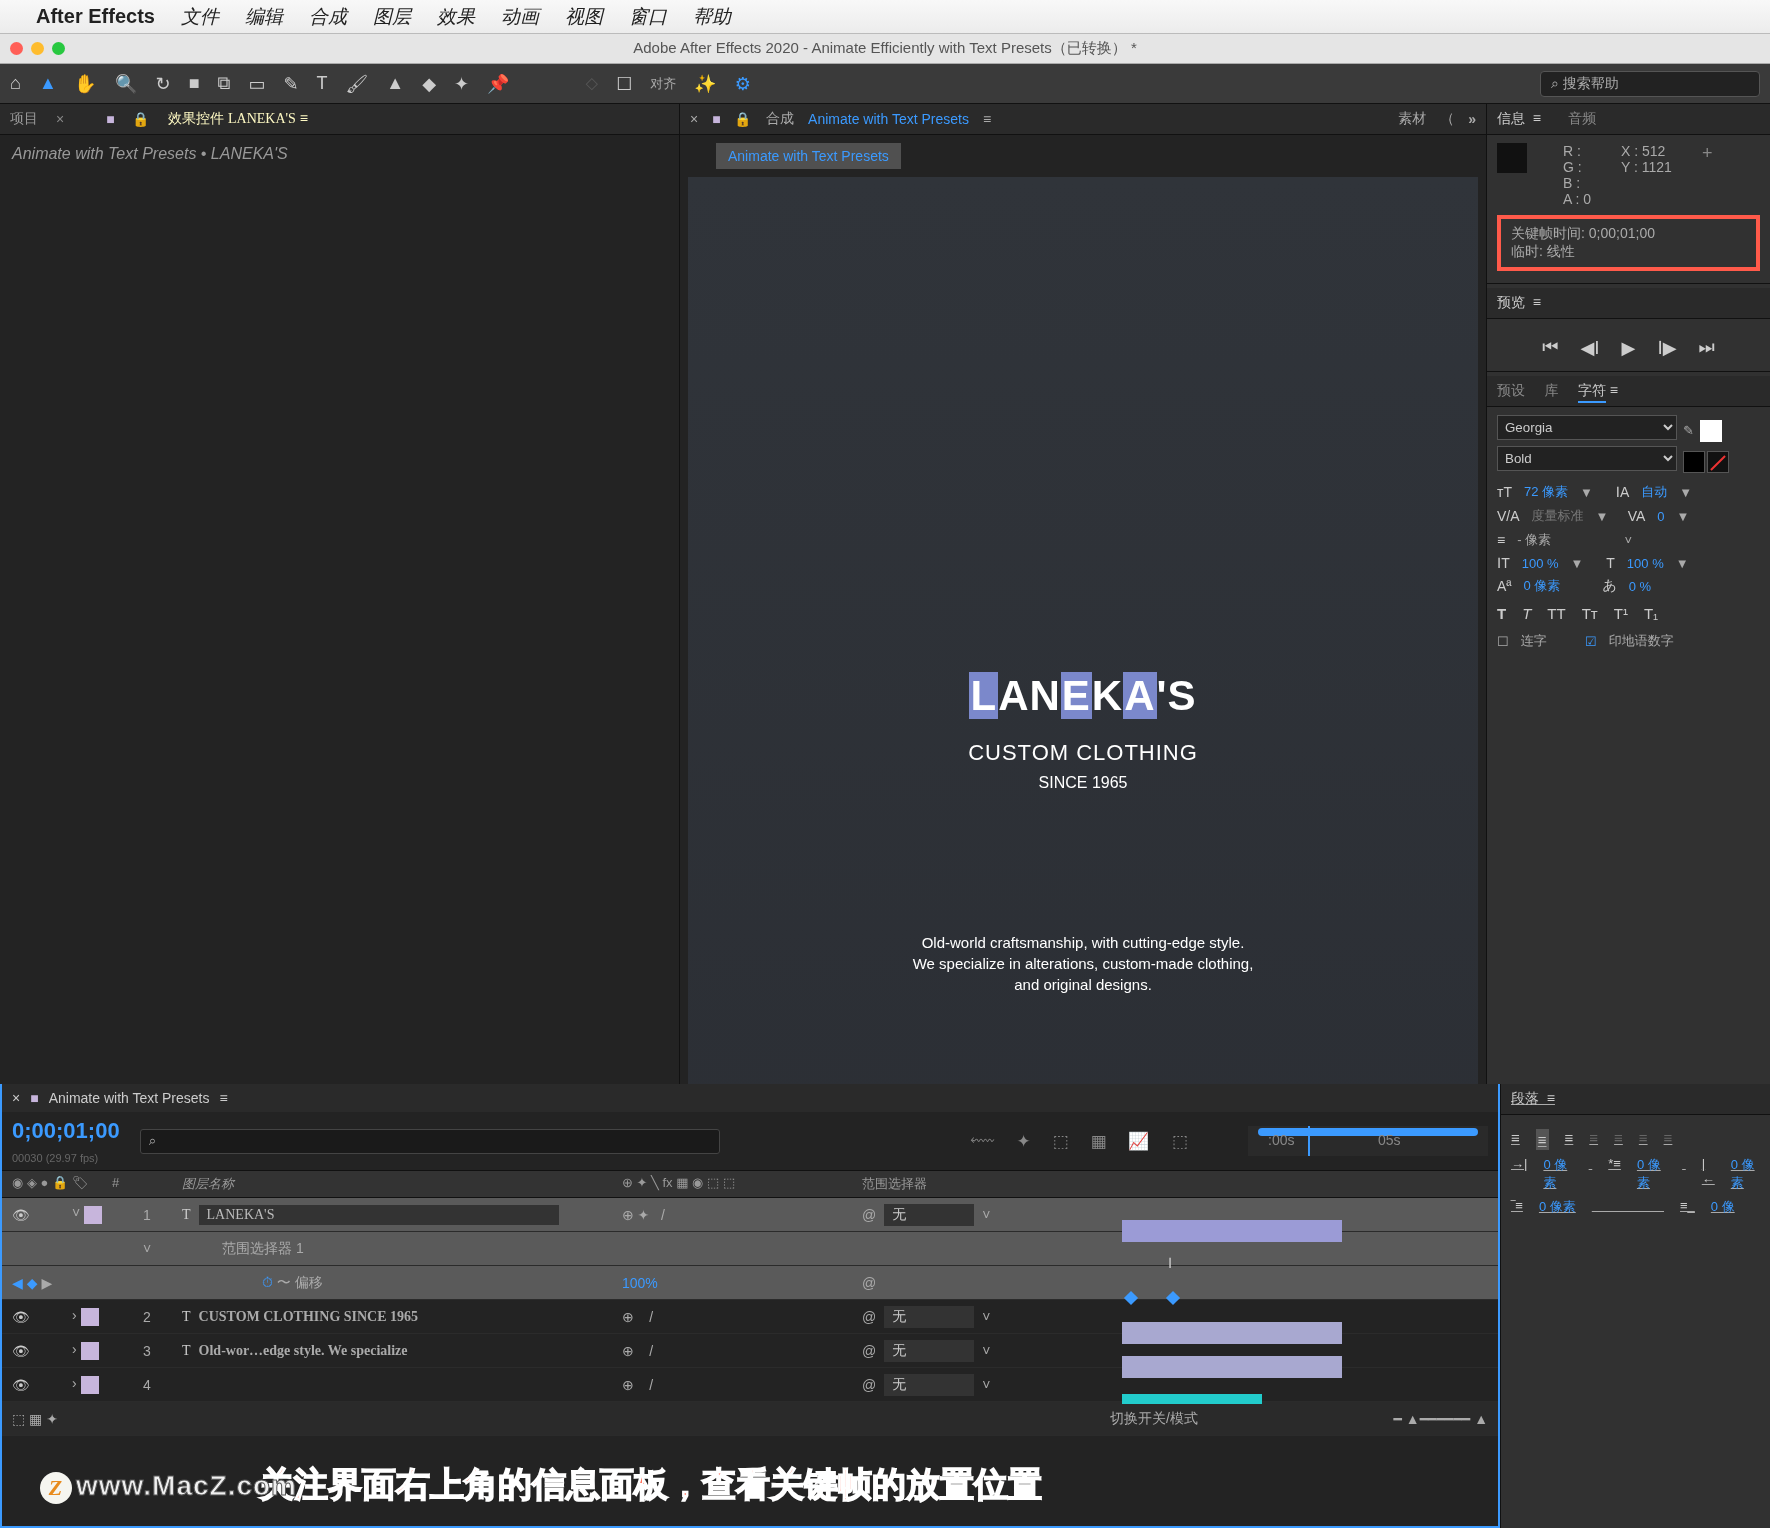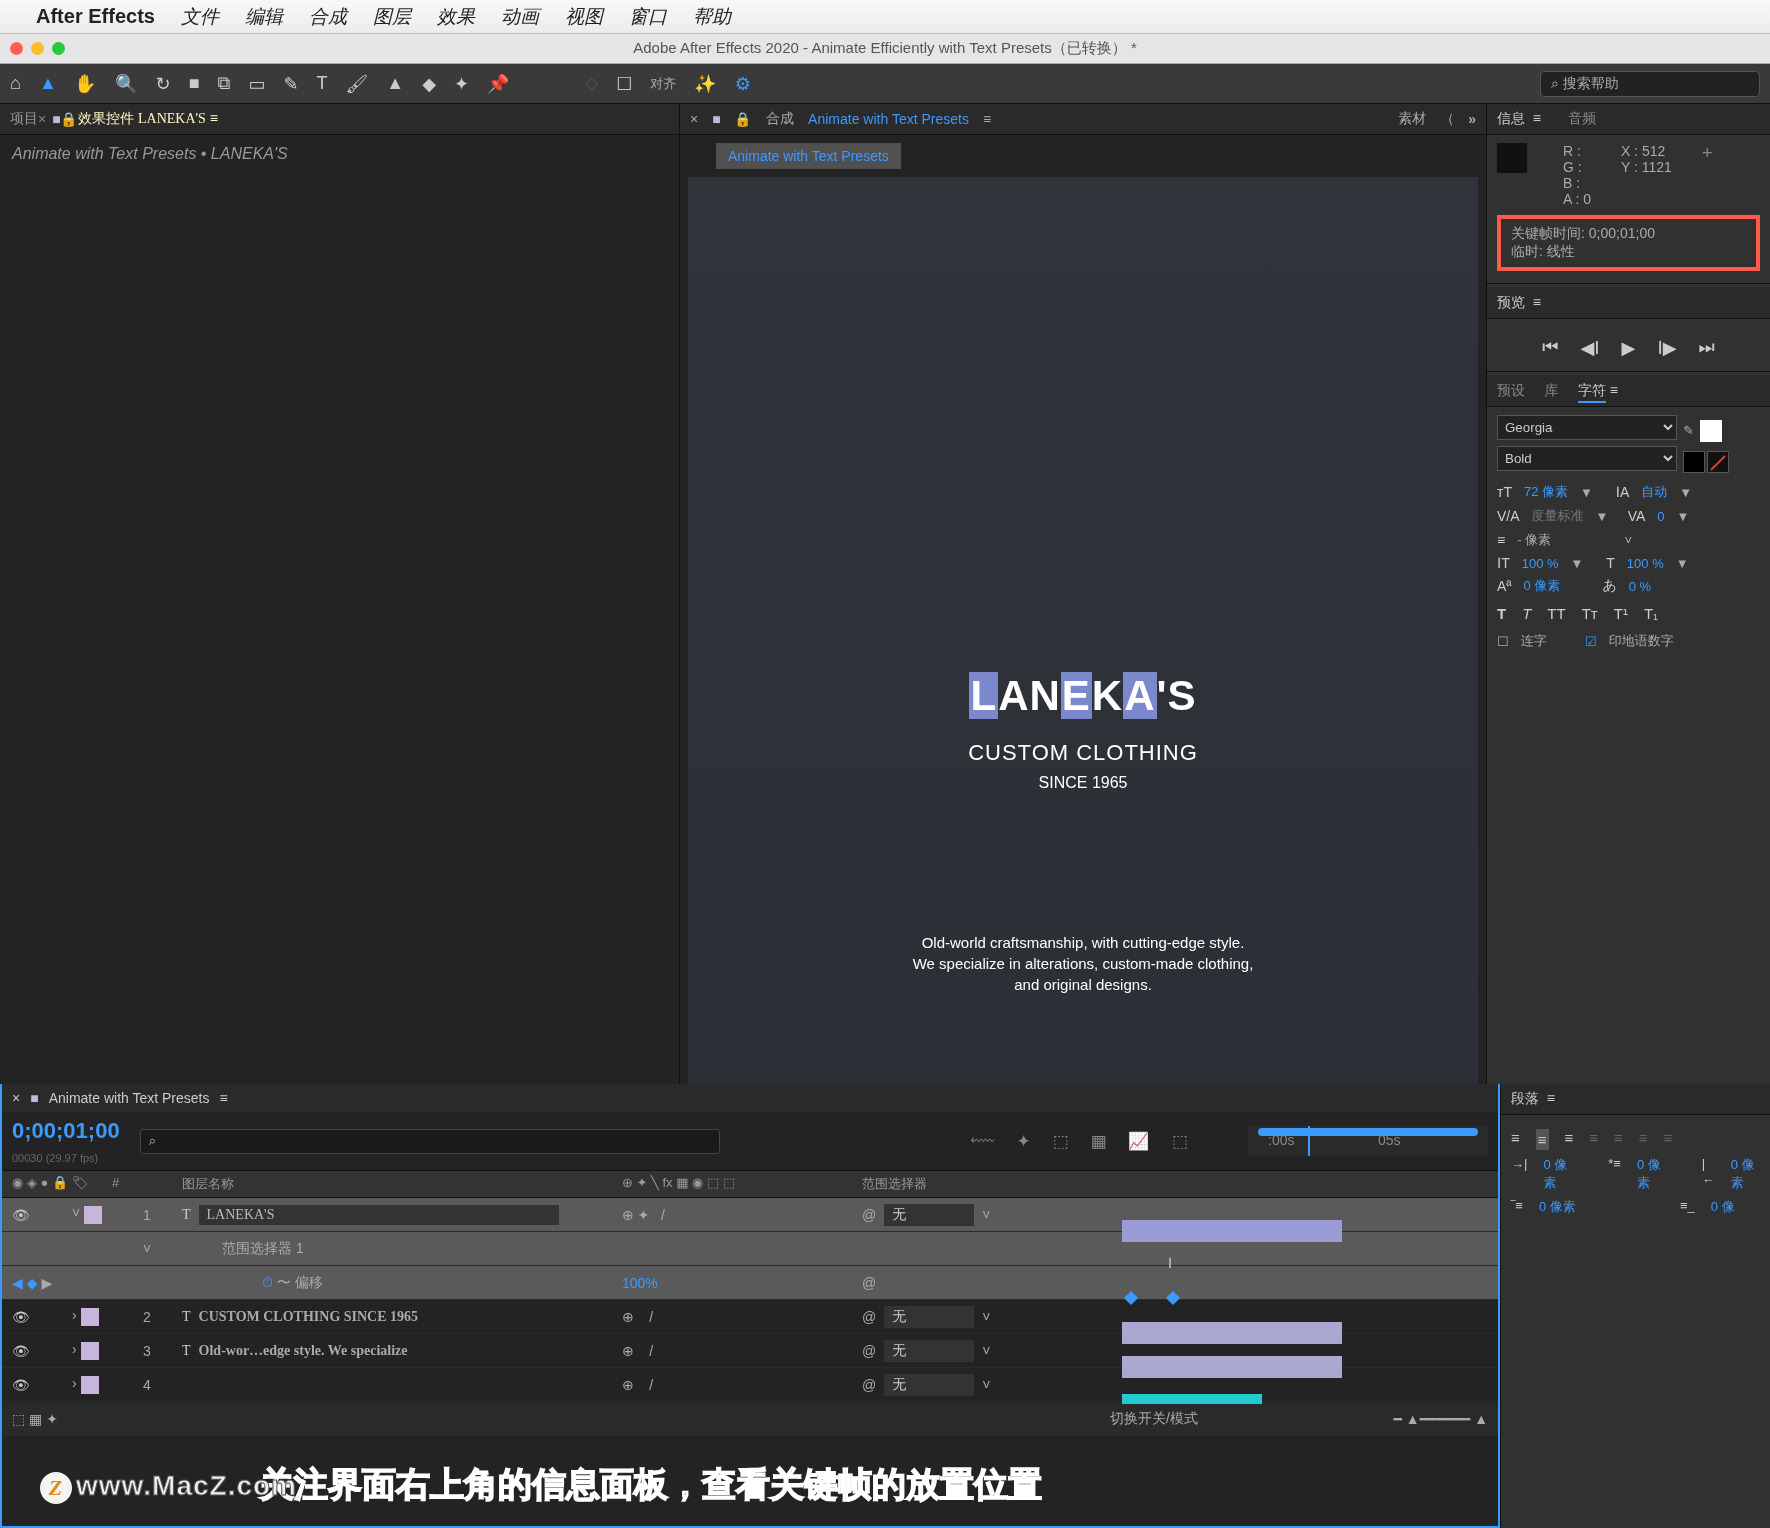--- a/index.html
+++ b/index.html
@@ -14,21 +14,21 @@
 .red{background:#ff5f57}.yellow{background:#febc2e}.green{background:#28c840}
 .titlebar .tt { position:absolute; left:0; right:0; text-align:center; font-size: 15px;}
 .toolbar { background: #3a3a3a; height: 40px; display: flex; align-items: center; padding: 0 10px; gap: 18px; border-bottom: 1px solid #111;}
 .toolbar .ico { font-size: 18px; color: #ccc; }
 .toolbar .sel { color: #3b9aff; }
 .toolbar .search { background:#222; border:1px solid #555; padding:3px 10px; margin-left:auto; color:#aaa; width:220px; border-radius:4px; font-size:14px;}
 .main { display: flex; height: calc(100% - 34px - 30px - 40px); }
 .left { width: 680px; display: flex; flex-direction: column; border-right: 1px solid #111; }
 .center { flex: 1; display: flex; flex-direction: column; border-right: 1px solid #111;}
 .right { width: 283px; display: flex; flex-direction: column; background:#313131; }
-.panel-tabs { background: #2a2a2a; padding: 6px 10px; color:#999; font-size:14px; display:flex; gap:0; align-items:center; border-bottom:1px solid #111;}
+.panel-tabs { background: #2a2a2a; padding: 6px 10px; color:#999; font-size:14px; display:flex; gap:18px; align-items:center; border-bottom:1px solid #111;}
 .panel-tabs .x { color:#888; }
 .panel-tabs .lock { color:#888; }
 .panel-tabs .active { color:#fef9c3; }
 .proj-body { padding: 10px 12px; font-style: italic; font-family: Georgia, serif; color:#999; flex:1; font-size:16px;}
 .comp-head { background:#2a2a2a; padding:6px 10px; font-size:14px; display:flex; gap:14px; align-items:center; border-bottom:1px solid #111;}
 .comp-head .active{color:#3b9aff;}
 .comp-tab { background:#505050; color:#3b9aff; font-size:14px; padding:5px 12px; display:inline-block; margin:8px 0 0 36px;}
 .viewer { flex:1; background: linear-gradient(#30343a,#2a2d33); margin: 8px; position:relative; display:flex; align-items:center; justify-content:center; }
 .viewer .content { text-align:center; color:#fff; font-family: Georgia, serif; }
 .viewer .t1 { font-size: 42px; font-weight:700; letter-spacing:1px;}
@@ -56,39 +56,39 @@
 .para{padding:8px 10px;}
 .para .line{display:flex; gap:16px; font-size:15px; color:#ccc; margin:6px 0;}
 .timeline { height: 430px; border-top:3px solid #3b9aff; background:#232323; display:flex; flex-direction:column;}
 .tl-head { background:#2a2a2a; padding:6px 10px; font-size:14px; color:#ccc; display:flex; align-items:center; gap:10px;}
 .tl-sub { padding:6px 10px; display:flex; align-items:center; gap:20px; border-bottom:1px solid #111;}
 .tc{color:#3b9aff; font-size:22px; font-weight:600;}
 .tc2{color:#666; font-size:11px;margin-top:8px;}
 .tl-search{background:#1a1a1a; border:1px solid #444; padding:4px 8px; flex:1; max-width:580px; color:#aaa; border-radius:3px;}
 .tl-icons{display:flex; gap:22px; font-size:17px; color:#888; margin-left:auto; margin-right:40px;}
 .tl-cols{background:#333; padding:4px 10px; display:flex; font-size:13px; color:#999; border-bottom:1px solid #111;}
-.tl-cols .c1{width:60px;}.tl-cols .c2{width:40px;}.tl-cols .c3{width:70px;}.tl-cols .c4{flex:0 0 440px;}.tl-cols .c5{width:240px;}.tl-cols .c6{width:250px;}
+.tl-cols .c1{width:60px;}.tl-cols .c2{width:40px;}.tl-cols .c3{width:70px;}.tl-cols .c4{flex:0 0 440px;font-style:italic;}.tl-cols .c5{width:240px;}.tl-cols .c6{width:250px;}
 .tl-row{display:flex; padding:4px 10px; font-size:14px; border-bottom:1px solid #2b2b2b; align-items:center; height:34px;}
 .tl-row.sel{background:#5a5a5a;}
 .tl-row .c1{width:60px; display:flex; gap:4px;}.tl-row .c2{width:40px;}.tl-row .c3{width:70px; text-align:center;}.tl-row .c4{flex:0 0 440px;}.tl-row .c5{width:240px;}.tl-row .c6{width:250px; display:flex; gap:8px; align-items:center;}
 .tl-row .eye{color:#ccc;}
 .lyr{display:inline-block; width:18px; height:18px; background:#c7b5dc; margin-right:6px; vertical-align:middle;}
 .Ti{font-family:Georgia,serif; color:#ccc; margin-right:8px;}
 .layernm{background:#333; padding:2px 8px; display:inline-block; min-width:360px; font-family:Georgia,serif; color:#bbb;}
 .dd{background:#333; padding:2px 8px; display:inline-block; min-width:90px; color:#ccc;}
 .tl-right{flex:1; position:relative; background:#222;}
 .ruler{height:30px; background:#2a2a2a; position:relative; font-size:14px; color:#888;}
 .ruler .mk{position:absolute; top:6px;}
 .playhead{position:absolute; top:0; bottom:0; width:2px; background:#3b9aff; left:60px;}
 .kf{width:10px; height:10px; background:#3b9aff; transform:rotate(45deg); position:absolute;}
 .anno{position:absolute; bottom:20px; left:260px; font-size:34px; font-weight:900; color:#ff4a2e; -webkit-text-stroke:1.5px #fff;}
 .wm{position:absolute; bottom:24px; left:40px; font-size:28px; font-weight:700; color:#f0f0f0; -webkit-text-stroke:1px #555; letter-spacing:1px;}
 .wm .z{display:inline-block; width:32px; height:32px; background:#f5f5f0; border-radius:50%; font-size:22px; text-align:center; line-height:32px; color:#e88b1e; font-family:Georgia,serif; font-style:italic; margin-right:4px; -webkit-text-stroke:0;}
 .bottom-left{flex:0 0 1500px; border:2px solid #3b9aff; border-top:none;}
-.bottom-right{flex:1; border-left:1px solid #111;}
+.bottom-right{flex:1; border-left:1px solid #111;text-decoration:underline;}
 .rpanel-title{background:#2a2a2a; padding:6px 10px; font-size:14px; color:#ccc; border-bottom:1px solid #111;}
 .tracks{position:relative; background:#272727;}
 .bar{position:absolute; height:22px; background:#9b9bd6;}
 .barg{position:absolute; height:10px; background:#2cc;}
 .tsty{display:flex; gap:16px; font-size:15px; color:#ccc; margin-top:10px;}
 </style>
 </head>
 <body>
 
 <div class="menubar">

